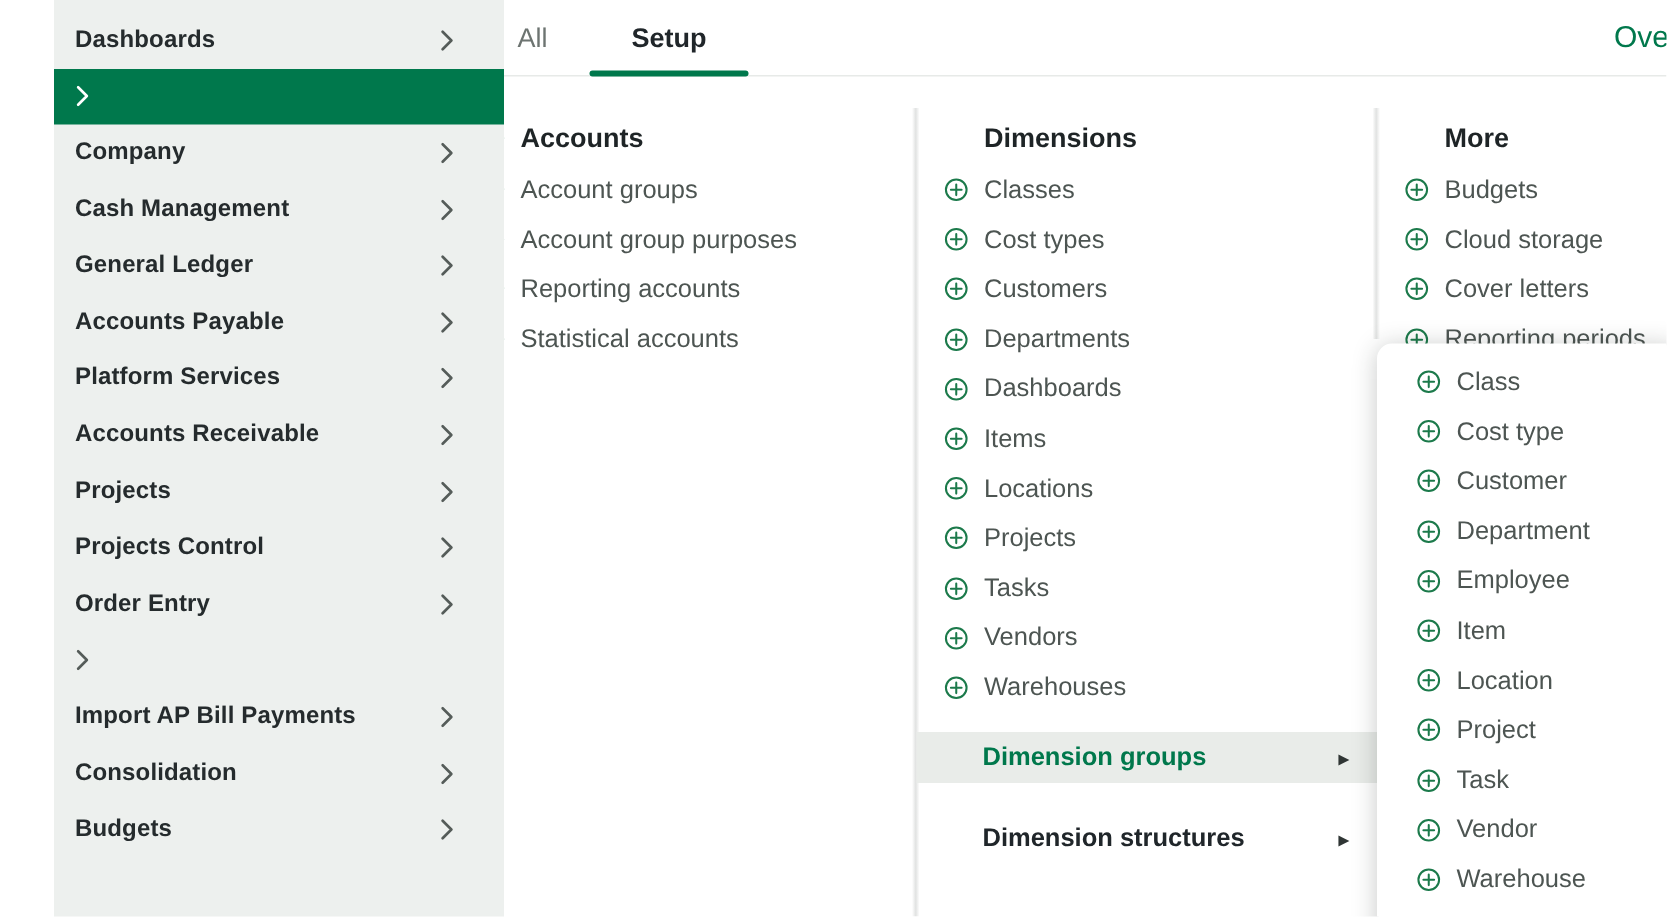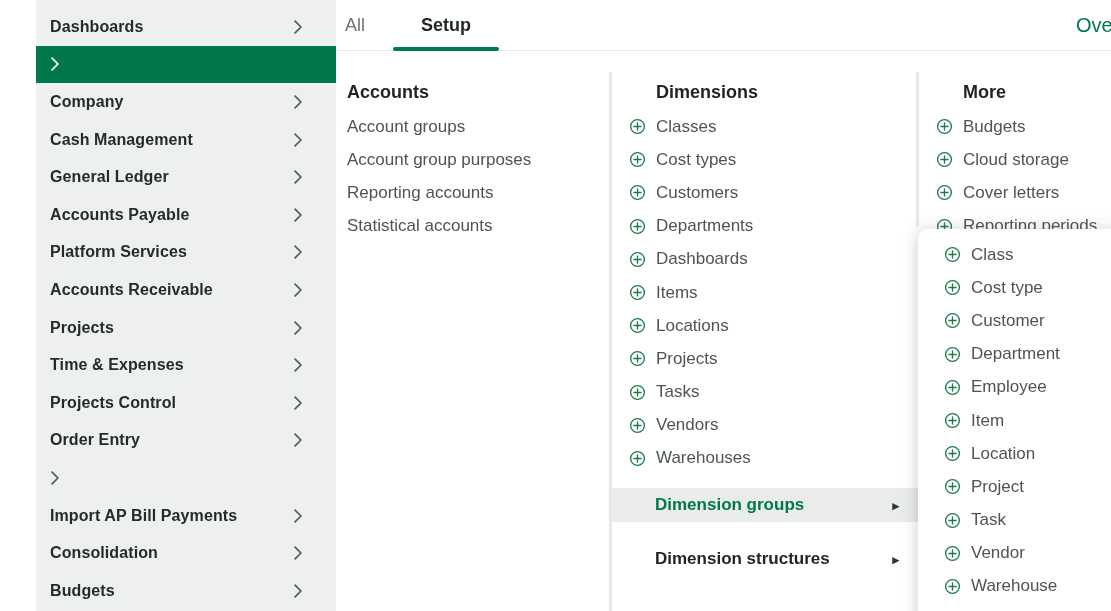--- a/index.html
+++ b/index.html
@@ -169,28 +169,20 @@
 
     <div class="side-item">
       <span class="side-label">Projects</span>
       <span class="chev">
         <svg width="10" height="14" viewBox="0 0 8 12">
           <path d="M1.5 1l5 5-5 5" fill="none" stroke="currentColor" stroke-width="1.5" stroke-linecap="round" stroke-linejoin="round"></path>
         </svg>
       </span>
     </div>
 
-    <div class="side-item">
-      <span class="side-label">Time &amp; Expenses</span>
-      <span class="chev">
-        <svg width="10" height="14" viewBox="0 0 8 12">
-          <path d="M1.5 1l5 5-5 5" fill="none" stroke="currentColor" stroke-width="1.5" stroke-linecap="round" stroke-linejoin="round"></path>
-        </svg>
-      </span>
-    </div>
 
     <div class="side-item">
       <span class="side-label">Projects Control</span>
       <span class="chev">
         <svg width="10" height="14" viewBox="0 0 8 12">
           <path d="M1.5 1l5 5-5 5" fill="none" stroke="currentColor" stroke-width="1.5" stroke-linecap="round" stroke-linejoin="round"></path>
         </svg>
       </span>
     </div>
 

